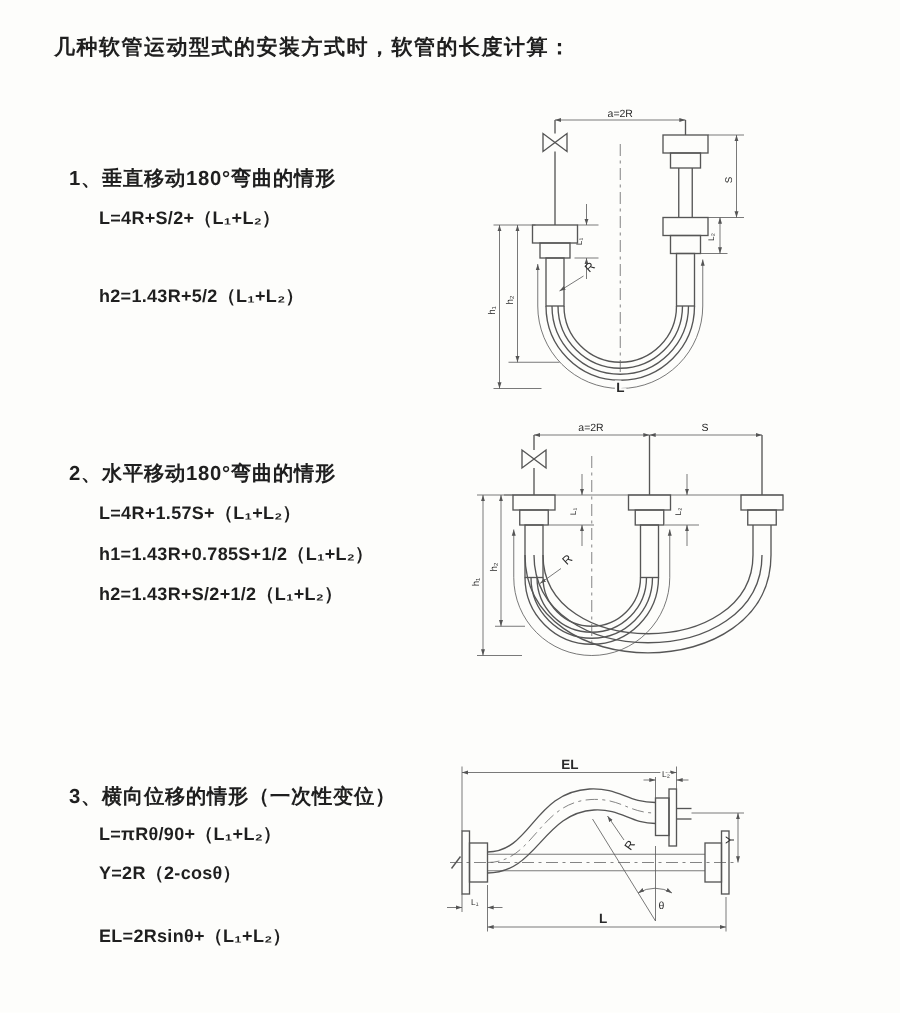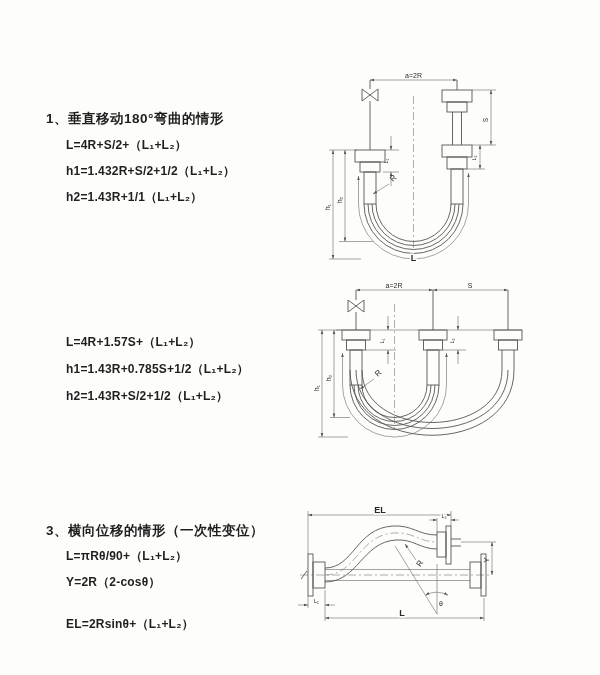--- a/index.html
+++ b/index.html
@@ -32,26 +32,27 @@
   .dim{stroke:#5c5c5c;stroke-width:0.55;fill:none;}
   .ctr{stroke:#6a6a6a;stroke-width:0.55;fill:none;stroke-dasharray:8 3 2 3;}
   .ghost{stroke:#7a7a7a;stroke-width:0.7;fill:none;}
   .halo{paint-order:stroke;stroke:#fdfdfb;stroke-width:3px;}
 </style>
 </head>
 <body>
 
 <div id="page">
 
+  <div class="title">几种软管运动型式的安装方式时，软管的长度计算：</div>
 
   <div class="heading" style="top:110px">1、垂直移动180°弯曲的情形</div>
   <div class="formula" style="top:137px">L=4R+S/2+（L₁+L₂）</div>
-  <div class="formula" style="top:163px">h1=1.432R+S/2+1/2（L₁+L₂）</div>
-  <div class="formula" style="top:189px">h2=1.43R+1/1（L₁+L₂）</div>
-
+  <div class="formula" style="top:189px">h2=1.43R+5/2（L₁+L₂）</div>
+
+  <div class="heading" style="top:307px">2、水平移动180°弯曲的情形</div>
   <div class="formula" style="top:334px">L=4R+1.57S+（L₁+L₂）</div>
   <div class="formula" style="top:361px">h1=1.43R+0.785S+1/2（L₁+L₂）</div>
   <div class="formula" style="top:388px">h2=1.43R+S/2+1/2（L₁+L₂）</div>
 
   <div class="heading" style="top:522px">3、横向位移的情形（一次性变位）</div>
   <div class="formula" style="top:548px">L=πRθ/90+（L₁+L₂）</div>
   <div class="formula" style="top:574px">Y=2R（2-cosθ）</div>
   <div class="formula" style="top:616px">EL=2Rsinθ+（L₁+L₂）</div>
 
   <svg style="left:315px;top:72px" width="270" height="190" viewBox="0 0 270 190">

